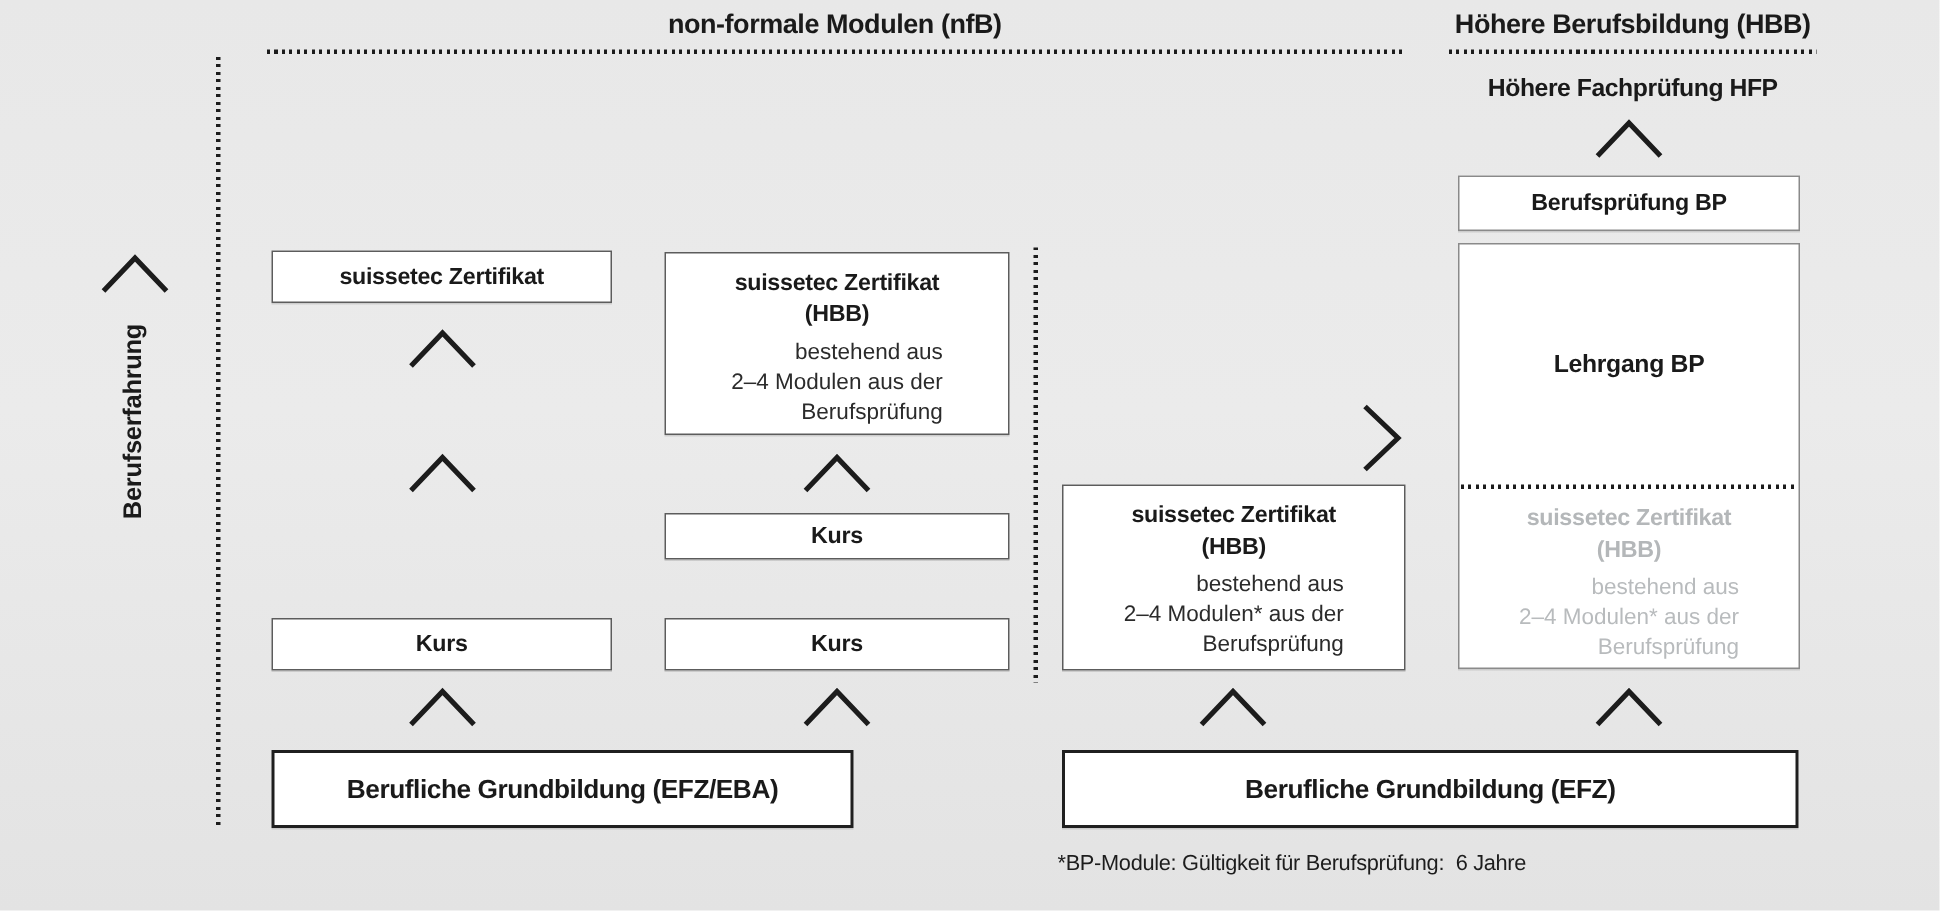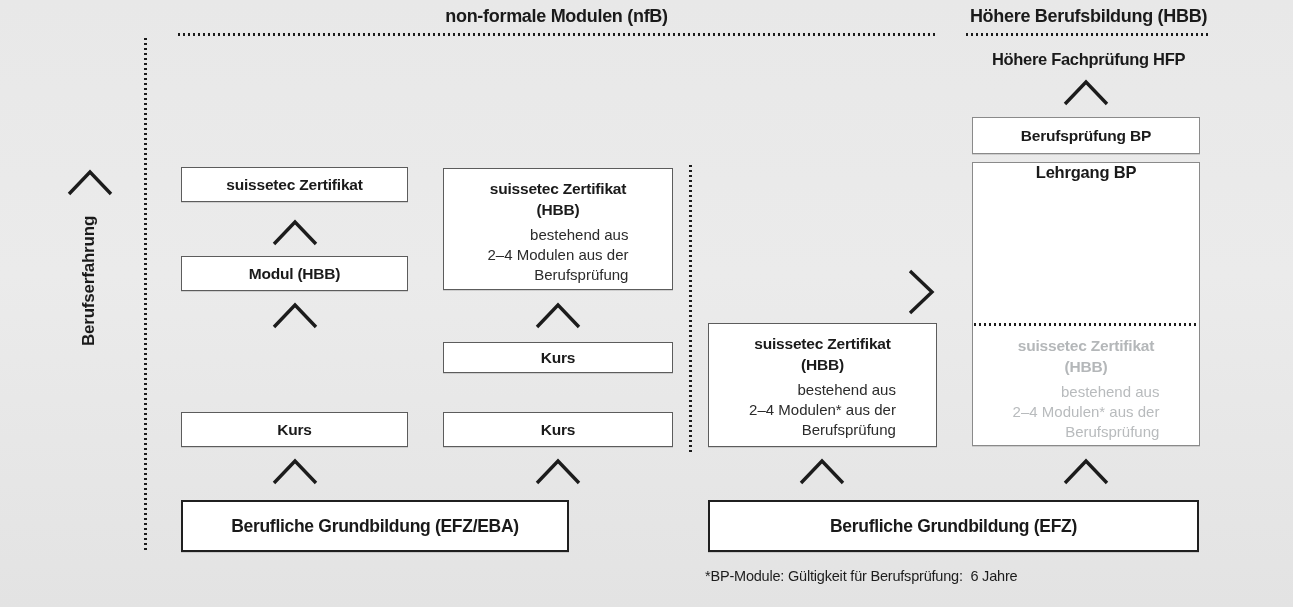--- a/index.html
+++ b/index.html
@@ -32,21 +32,21 @@
   .cert-body{font-size:15px;line-height:20px;color:#2b2b2b;text-align:right;margin-top:5px;}
   .cert-body div{margin:0;}
   .gray .cert-title{color:#b4b7b9;}
   .gray .cert-body{color:#b8bbbd;}
   .rot-label{
     font-weight:bold;font-size:17px;letter-spacing:-0.2px;text-align:center;
     transform:rotate(-90deg);
   }
   .footnote{font-size:14.5px;color:#1d1d1d;white-space:pre;letter-spacing:-0.2px;}
   .chev{display:block;}
-  .lehrgang-top{position:absolute;left:0;top:0;width:100%;height:160px;display:flex;align-items:flex-start;justify-content:center;}
+  .lehrgang-top{position:absolute;left:0;top:0;width:100%;height:160px;display:flex;align-items:center;justify-content:center;}
   .lehrgang-divider{position:absolute;left:1px;right:1px;top:160px;}
   .lehrgang-bottom{position:absolute;left:0;top:163px;width:100%;}
 </style>
 </head>
 <body>
 
 <div id="canvas">
 
   <div class="abs hdr" style="left:178px;top:6px;width:757px;">non-formale Modulen (nfB)</div>
   <div class="abs dotted-h" style="left:178px;top:33px;width:757px;"></div>
@@ -65,23 +65,20 @@
     <polyline points="2,25 23,3 44,25" fill="none" stroke="#1c1c1c" stroke-width="3.4"></polyline>
   </svg>
   <div class="abs rot-label" style="left:15px;top:270px;width:150px;height:22px;">Berufserfahrung</div>
 
   <div class="abs box" style="left:181px;top:167px;width:227px;height:35px;">
     <span class="box-label">suissetec Zertifikat</span>
   </div>
   <svg class="abs chev" style="left:272px;top:219px;" width="46" height="27" viewBox="0 0 46 27">
     <polyline points="2,25 23,3 44,25" fill="none" stroke="#1c1c1c" stroke-width="3.4"></polyline>
   </svg>
-  <div class="abs box" style="left:181px;top:256px;width:227px;height:35px;">
-    <span class="box-label">Modul (HBB)</span>
-  </div>
   <svg class="abs chev" style="left:272px;top:302px;" width="46" height="27" viewBox="0 0 46 27">
     <polyline points="2,25 23,3 44,25" fill="none" stroke="#1c1c1c" stroke-width="3.4"></polyline>
   </svg>
   <div class="abs box" style="left:181px;top:412px;width:227px;height:35px;">
     <span class="box-label">Kurs</span>
   </div>
   <svg class="abs chev" style="left:272px;top:458px;" width="46" height="27" viewBox="0 0 46 27">
     <polyline points="2,25 23,3 44,25" fill="none" stroke="#1c1c1c" stroke-width="3.4"></polyline>
   </svg>
 

